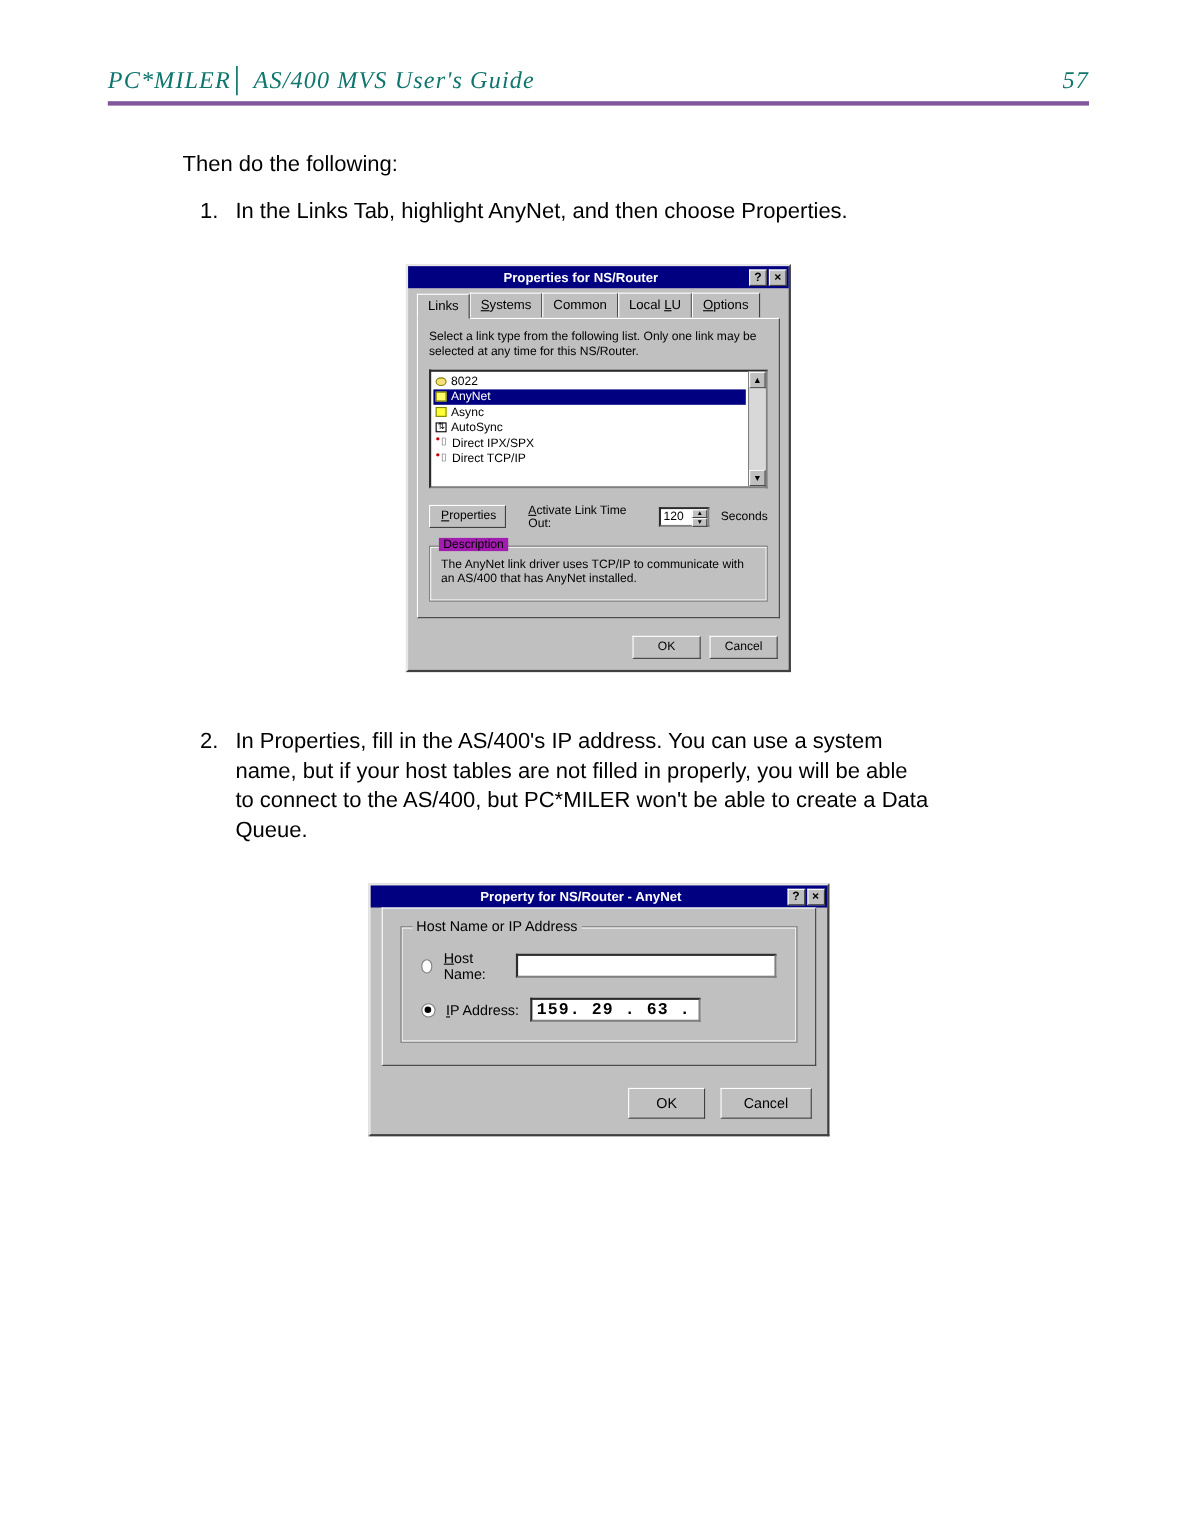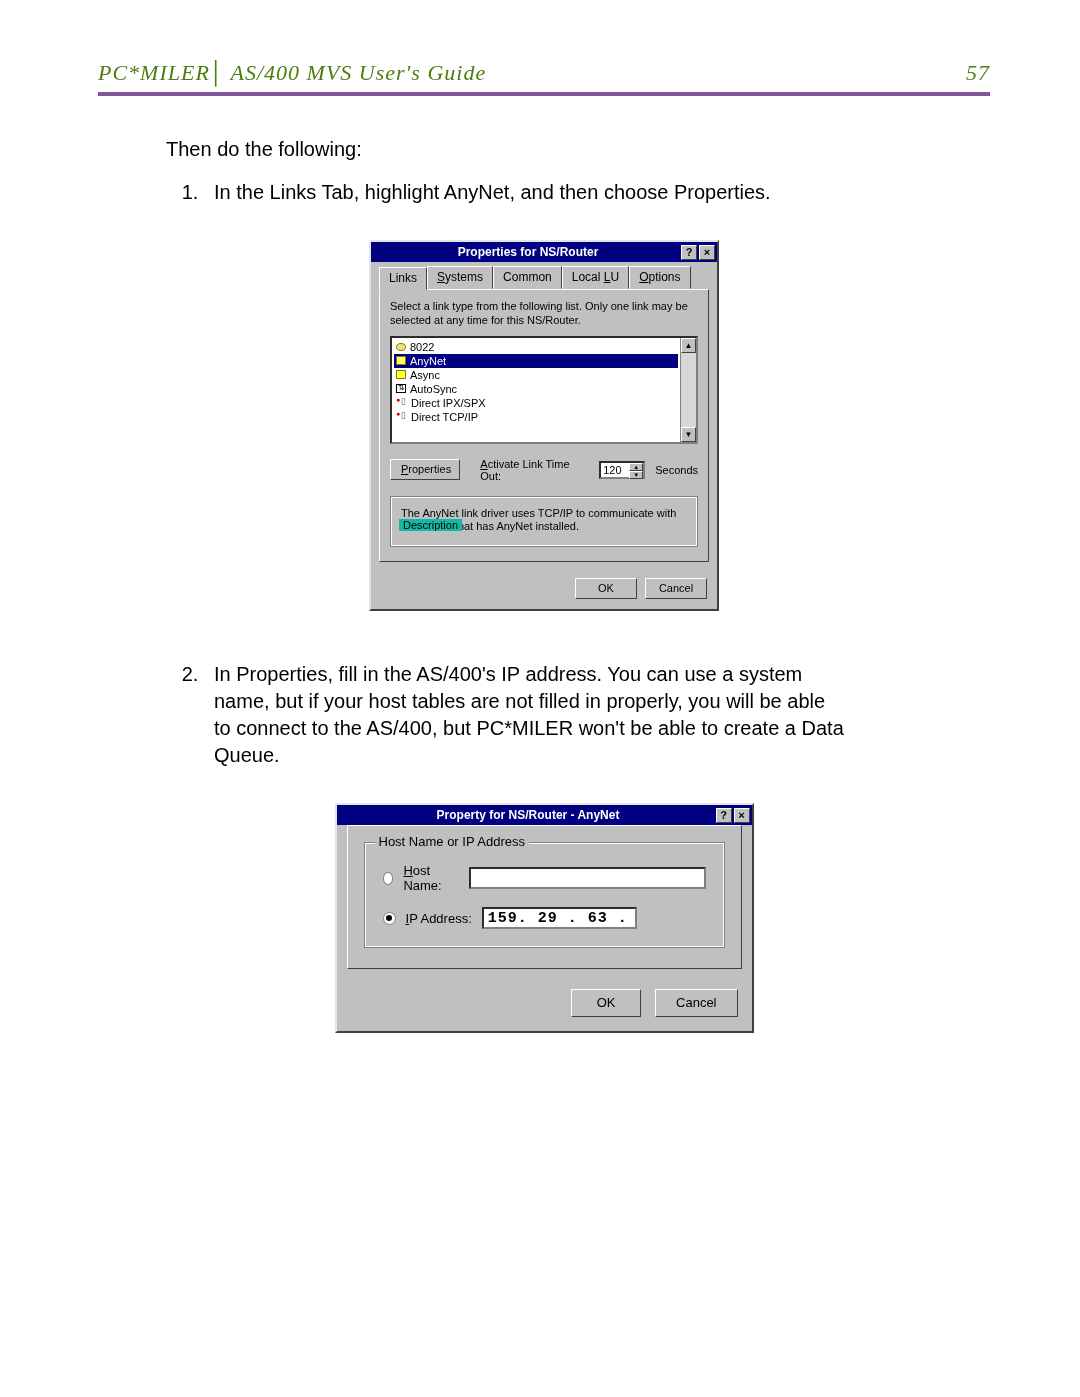--- a/index.html
+++ b/index.html
@@ -14,21 +14,21 @@
     width: 1080px;
     padding: 60px 90px 60px 98px;
   }
   .hdr {
     display: flex;
     justify-content: space-between;
     font-style: italic;
     font-family: "Times New Roman", serif;
     font-size: 22px;
     letter-spacing: 1px;
-    color: #4d7c0f;
+    color: #0f766e;
     padding-bottom: 6px;
   }
   .rule {
     height: 4px;
     background: #6b3a8a;
     opacity: .85;
     margin-bottom: 40px;
   }
   .body-p {
     font-family: Arial, Helvetica, sans-serif;
@@ -153,22 +153,22 @@
     flex:1; background:#c0c0c0; border:1px solid; border-color:#fff #404040 #404040 #fff;
     font-size:6px; display:flex; align-items:center; justify-content:center;
   }
   .fieldset {
     border:1px solid #808080;
     border-top-color:#808080; border-left-color:#808080;
     box-shadow: 1px 1px 0 #fff inset, -1px -1px 0 #fff inset;
     padding:10px 10px 12px 10px; margin-top:14px; position:relative;
   }
   .fieldset .legend {
-    position:absolute; top:-8px; left:8px; background:#14b8a6;
-    padding:0 4px; font-size:11px;margin-top:30px;
+    position:absolute; top:-8px; left:8px; background:#a21caf;
+    padding:0 4px; font-size:11px;
   }
   .desc { font-size:11px; line-height:1.25; }
   .dlg-bottom {
     display:flex; justify-content:flex-end; gap:8px;
     padding: 8px 10px 10px;
   }
   .und { text-decoration: underline; }
 
   
   .w2 { width: 419px; }

